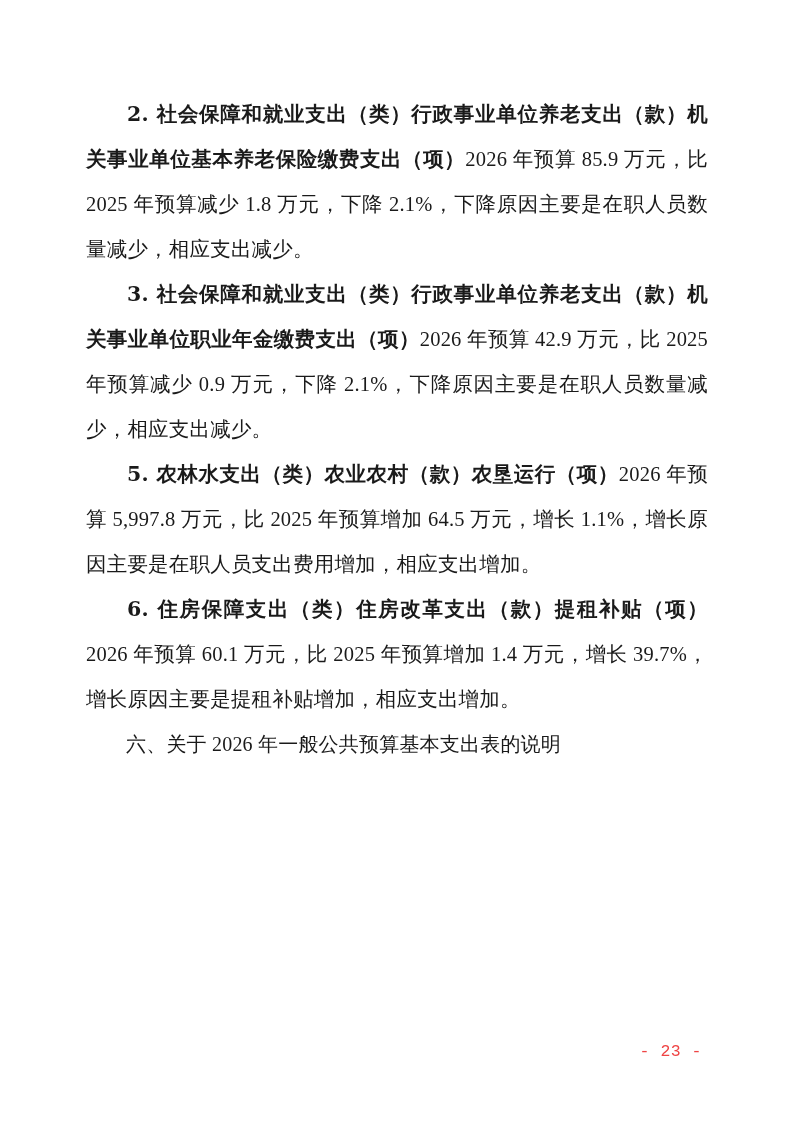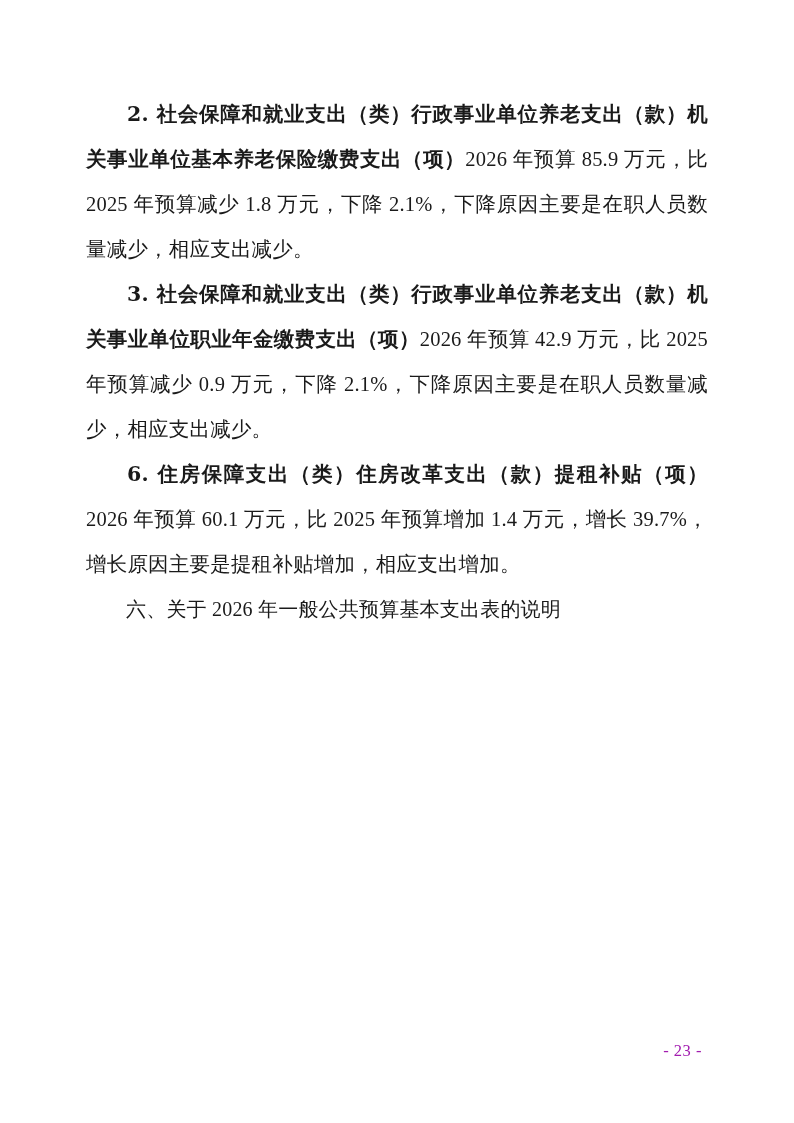--- a/index.html
+++ b/index.html
@@ -38,37 +38,38 @@
     text-indent: 2em;
     font-size: 20px;
     line-height: 45px;
     letter-spacing: 0.2px;
   }
   .page-number {
     position: absolute;
     right: 92px;
     bottom: 62px;
     font-size: 16.5px;
-    font-family: Liberation Serif, serif;
-    color: #a21caf;
+    font-family: Liberation Mono, monospace;
+    color: #ef4444;
     letter-spacing: 0.5px;
   }
 </style>
 </head>
 <body>
 
 <div class="page">
 
   <div class="body-text">
 
     <p class="para"><span class="lead">2. 社会保障和就业支出（类）行政事业单位养老支出（款）机关事业单位基本养老保险缴费支出（项）</span><span>2026 年预算 85.9 万元，比 2025 年预算减少 1.8 万元，下降 2.1%，下降原因主要是在职人员数量减少，相应支出减少。</span></p>
 
     <p class="para"><span class="lead">3. 社会保障和就业支出（类）行政事业单位养老支出（款）机关事业单位职业年金缴费支出（项）</span><span>2026 年预算 42.9 万元，比 2025 年预算减少 0.9 万元，下降 2.1%，下降原因主要是在职人员数量减少，相应支出减少。</span></p>
 
 
+    <p class="para"><span class="lead">5. 农林水支出（类）农业农村（款）农垦运行（项）</span><span>2026 年预算 5,997.8 万元，比 2025 年预算增加 64.5 万元，增长 1.1%，增长原因主要是在职人员支出费用增加，相应支出增加。</span></p>
 
 
     <p class="para"><span class="lead">6. 住房保障支出（类）住房改革支出（款）提租补贴（项）</span><span>2026 年预算 60.1 万元，比 2025 年预算增加 1.4 万元，增长 39.7%，增长原因主要是提租补贴增加，相应支出增加。</span></p>
 
     <p class="section-head">六、关于 2026 年一般公共预算基本支出表的说明</p>
 
   </div>
 
   <div class="page-number">- 23 -</div>
 

